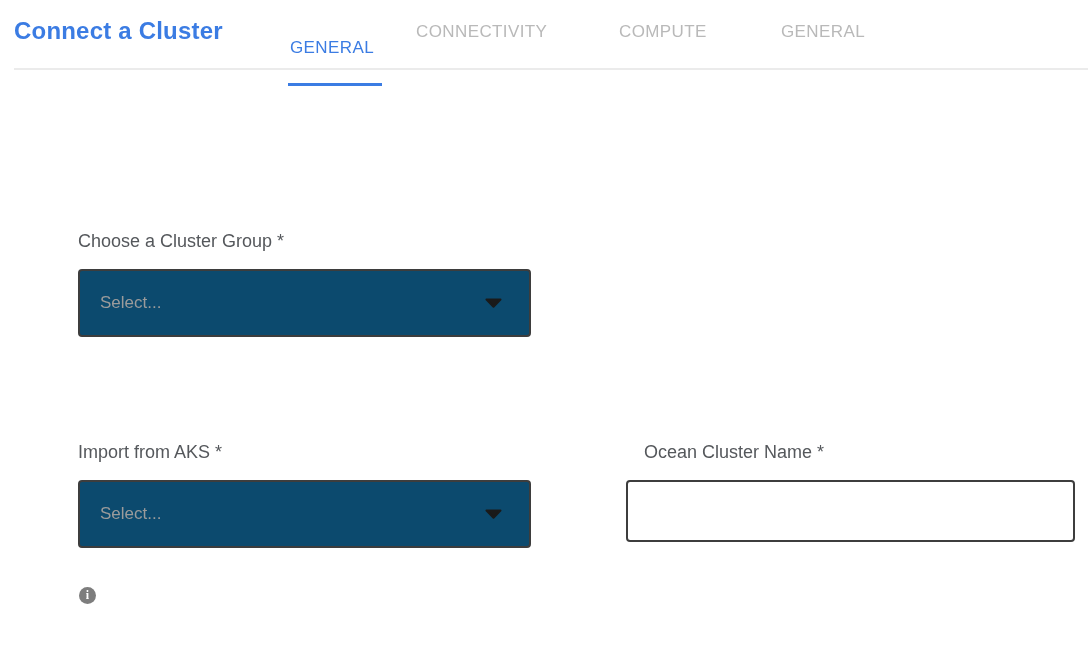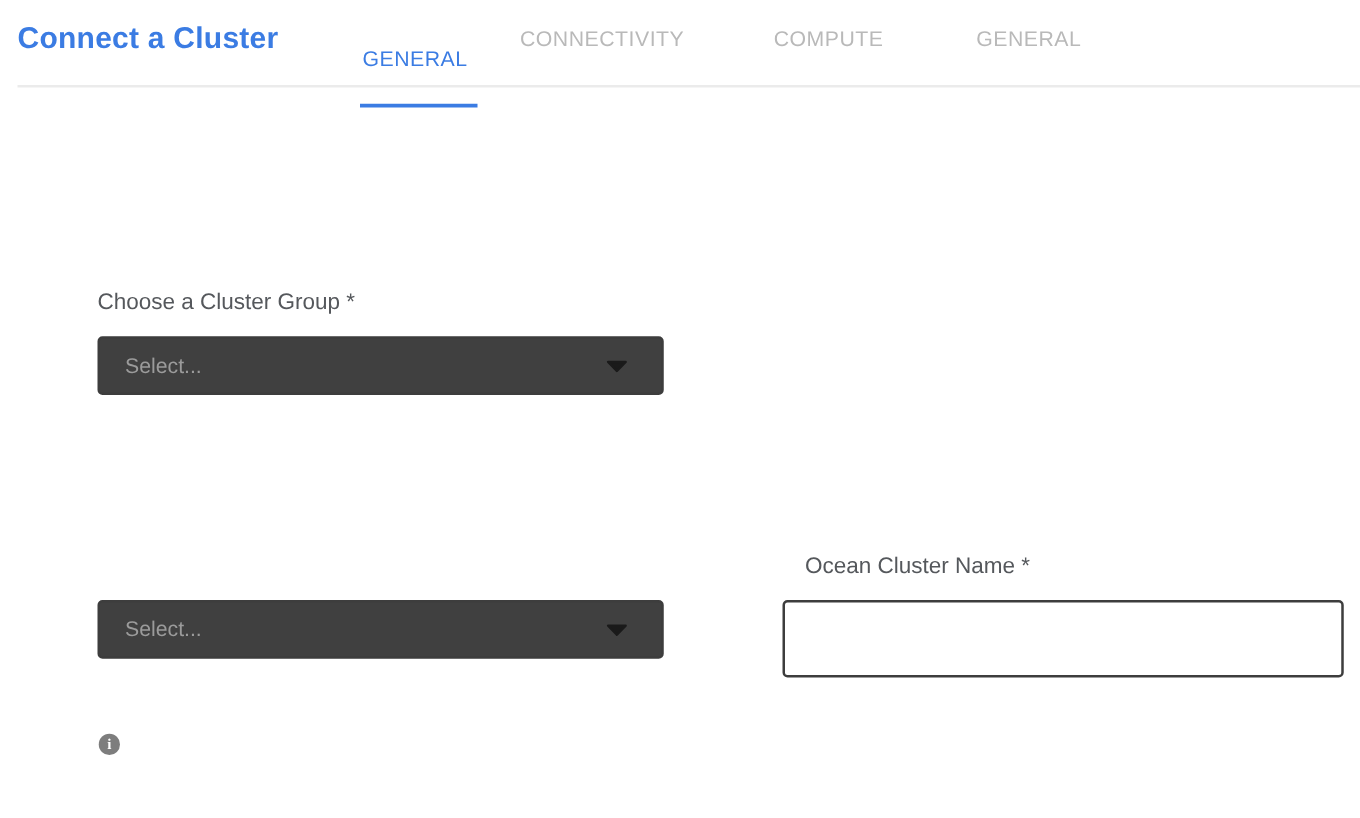--- a/index.html
+++ b/index.html
@@ -65,25 +65,25 @@
     color: #55585c;
     white-space: nowrap;
   }
   .label-resource-group { left: 78px;  top: 231px; }
   .label-import-aks     { left: 78px;  top: 442px; }
   .label-cluster-name   { left: 644px; top: 442px; }
 
   .select-box {
     position: absolute;
     width: 453px;
-    height: 47px;
+    height: 68px;
     box-sizing: border-box;
     border: 2px solid #3d3d3d;
     border-radius: 4px;
-    background: #404040;
+    background: #0c4a6e;
     cursor: pointer;
     text-align: center;
   }
   .select-resource-group { left: 78px; top: 269px; }
   .select-import-aks     { left: 78px; top: 480px; }
 
   .select-placeholder {
     position: absolute;
     left: 20px;
     top: 50%;
@@ -174,20 +174,21 @@
   <div class="header-divider"></div>
 
   <div class="field-label label-resource-group">Choose a Cluster Group *</div>
   <div class="select-box select-resource-group">
     <span class="select-placeholder">Select...</span>
     <svg class="select-caret" viewBox="0 0 17 10" xmlns="http://www.w3.org/2000/svg">
       <polygon points="1.5,1.5 15.5,1.5 8.5,8.8" fill="#1a1a1a" stroke="#1a1a1a" stroke-width="2" stroke-linejoin="round"></polygon>
     </svg>
   </div>
 
+  <div class="field-label label-import-aks">Import from AKS *</div>
   <div class="select-box select-import-aks">
     <span class="select-placeholder">Select...</span>
     <svg class="select-caret" viewBox="0 0 17 10" xmlns="http://www.w3.org/2000/svg">
       <polygon points="1.5,1.5 15.5,1.5 8.5,8.8" fill="#1a1a1a" stroke="#1a1a1a" stroke-width="2" stroke-linejoin="round"></polygon>
     </svg>
   </div>
 
   <div class="field-label label-cluster-name">Ocean Cluster Name *</div>
   <input class="text-input" type="text" value="" style="">
 

